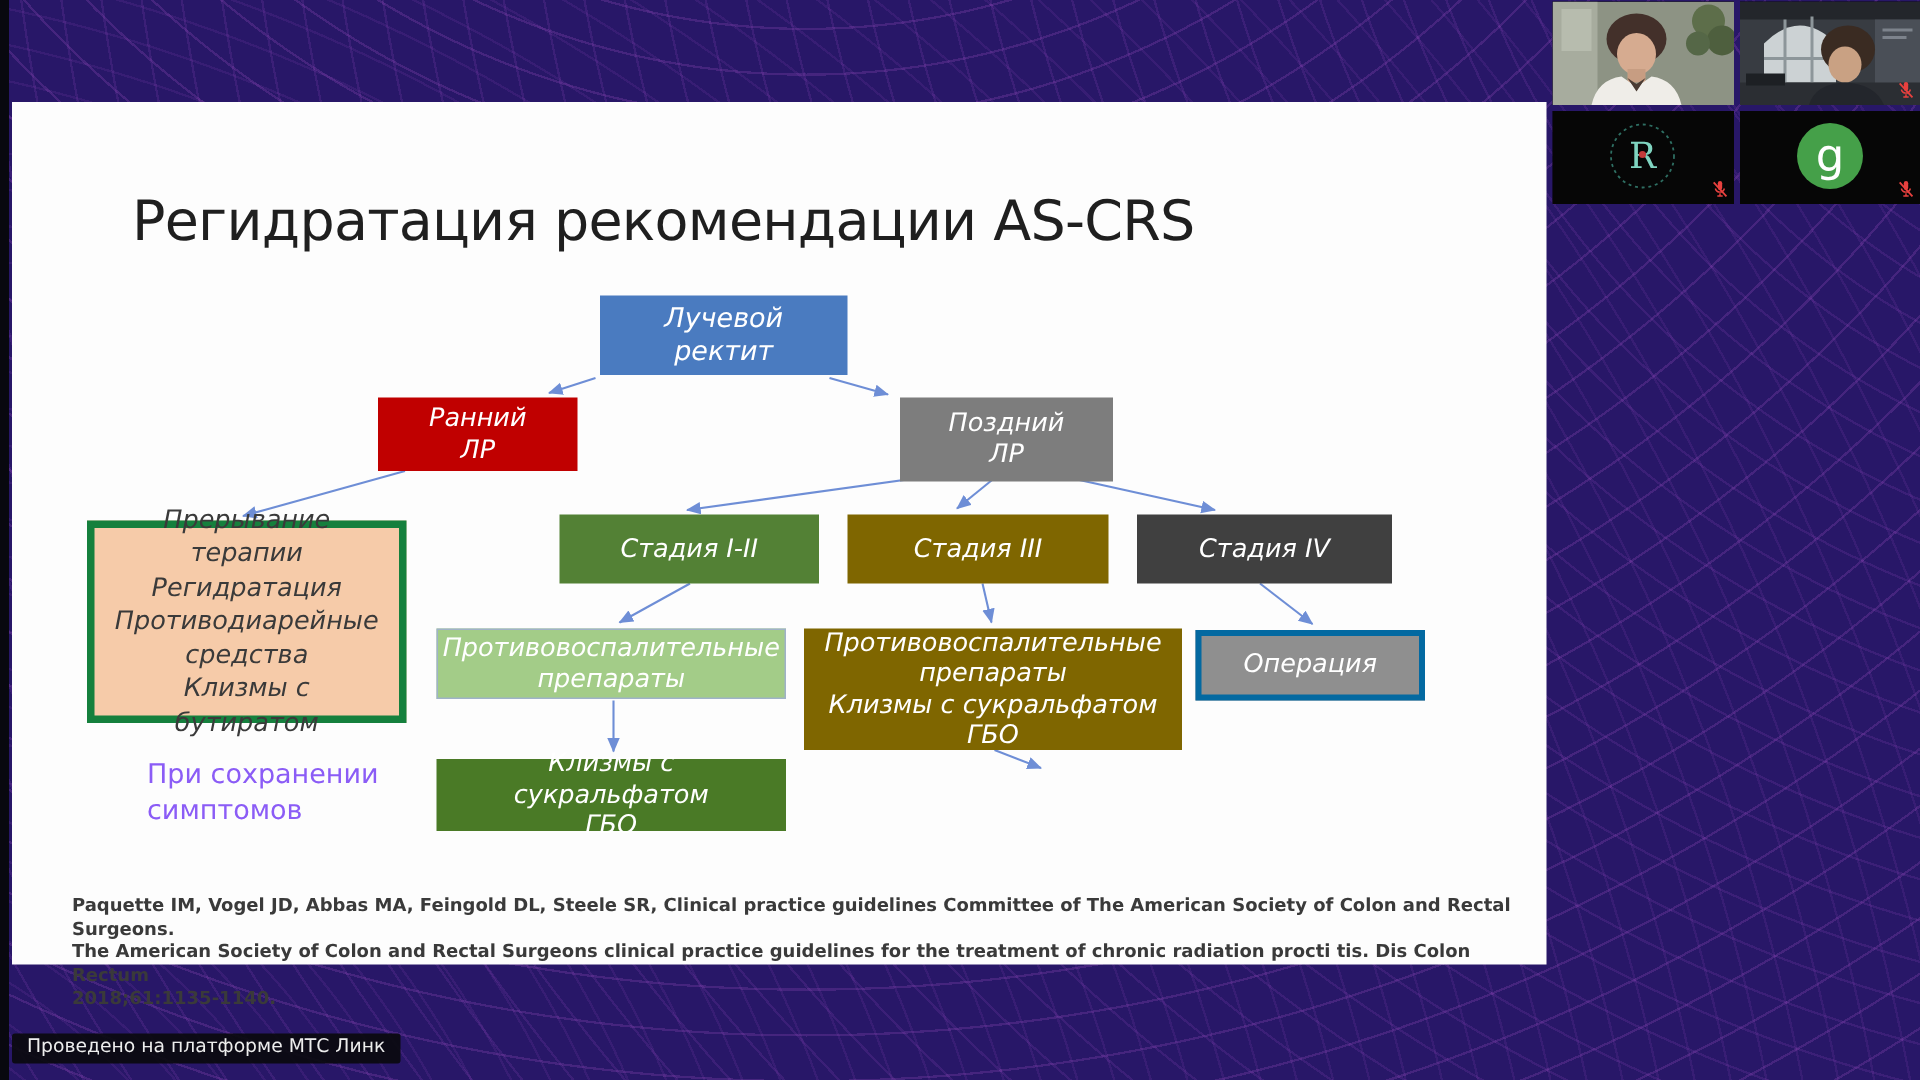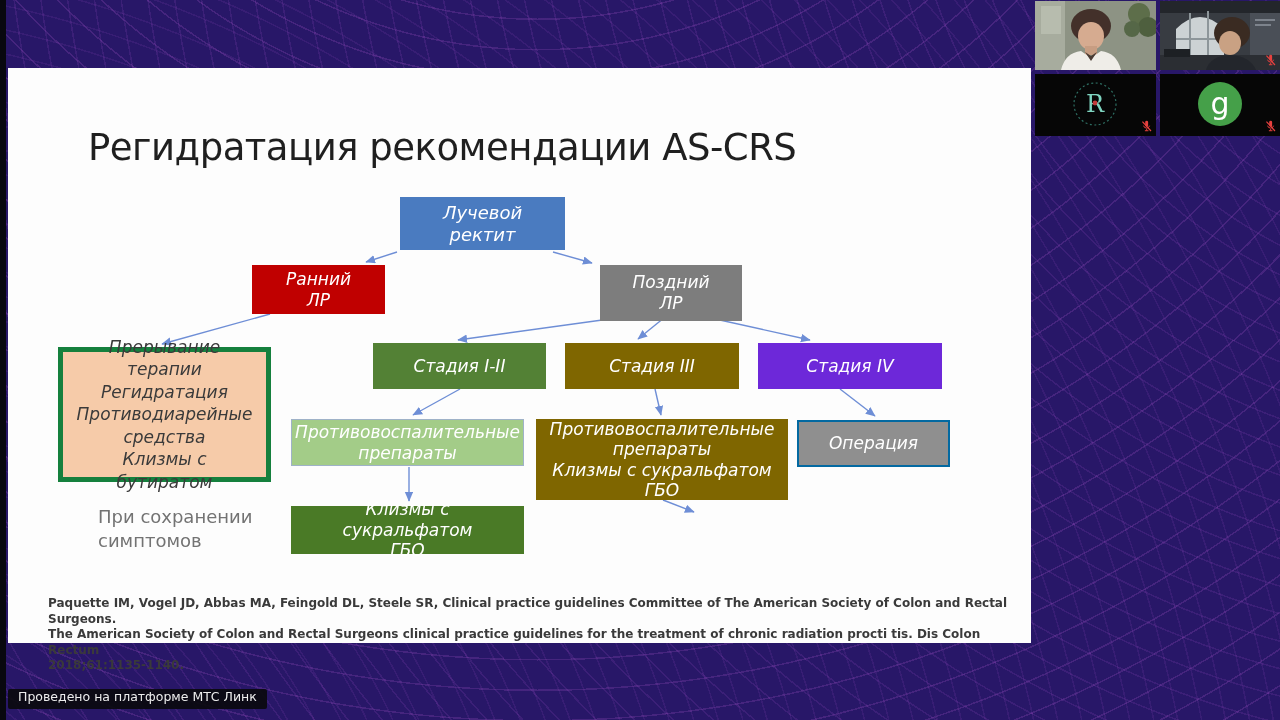--- a/index.html
+++ b/index.html
@@ -18,33 +18,33 @@
   .slide-title{position:absolute;left:80px;top:58px;width:880px;font-size:37px;
     letter-spacing:-.5px;color:#1f1f1f;font-weight:500;}
   .node{position:absolute;display:flex;align-items:center;justify-content:center;
     text-align:center;color:#fff;font-size:17px;line-height:1.22;white-space:pre-line;
     box-sizing:border-box;padding:2px 20px;font-style:italic;}
   .n-root{left:392px;top:129px;width:165px;height:53px;background:#4a7bc0;font-size:18px;}
   .n-early{left:226px;top:197px;width:133px;height:49px;background:#c00000;margin-left:18px;}
   .n-late{left:592px;top:197px;width:142px;height:56px;background:#7d7d7d;}
   .n-stage12{left:365px;top:275px;width:173px;height:46px;background:#538135;}
   .n-stage3{left:557px;top:275px;width:174px;height:46px;background:#7f6600;}
-  .n-stage4{left:750px;top:275px;width:184px;height:46px;background:#6d28d9;text-align:center;}
+  .n-stage4{left:750px;top:275px;width:170px;height:46px;background:#404040;text-align:center;}
   .n-earlytx{left:50px;top:279px;width:213px;height:135px;background:#f6cba9;
     border:5px solid #15803d;color:#3a3a3a;line-height:1.32;}
   .n-s12tx1{left:283px;top:351px;width:233px;height:47px;background:#a3cc88;
     border:1px solid #9fb2c8;}
   .n-s3tx1{left:528px;top:351px;width:252px;height:81px;background:#7f6600;line-height:1.18;}
   .n-oper{left:789px;top:352px;width:153px;height:47px;background:#8f8f8f;
-    border:2px solid #0369a1;}
+    border:4px solid #0369a1;}
   .n-s12tx2{left:283px;top:438px;width:233px;height:48px;background:#4a7a26;}
   .n-s3tx2{left:528px;top:447px;width:312px;height:66px;background:#7f6600;
     font-size:16.5px;line-height:1.25;}
   .side-note{position:absolute;left:90px;top:437px;width:190px;font-size:18px;
-    color:#737373;line-height:1.35;white-space:pre-line;}
+    color:#8b5cf6;line-height:1.35;white-space:pre-line;}
   .citation{position:absolute;left:40px;top:528px;width:960px;font-size:12px;
     color:#3a3a3a;line-height:1.3;white-space:pre-line;font-weight:bold;}
   .arrows{position:absolute;left:0;top:0;width:1023px;height:575px;pointer-events:none;}
   
   .tile{position:absolute;overflow:hidden;background:#050505;}
   .tile svg{display:block;width:100%;height:100%;}
   .t1{left:1035px;top:1px;width:121px;height:69px;}
   .t2{left:1160px;top:1px;width:120px;height:69px;}
   .t3{left:1035px;top:74px;width:121px;height:62px;}
   .t4{left:1160px;top:74px;width:120px;height:62px;}

